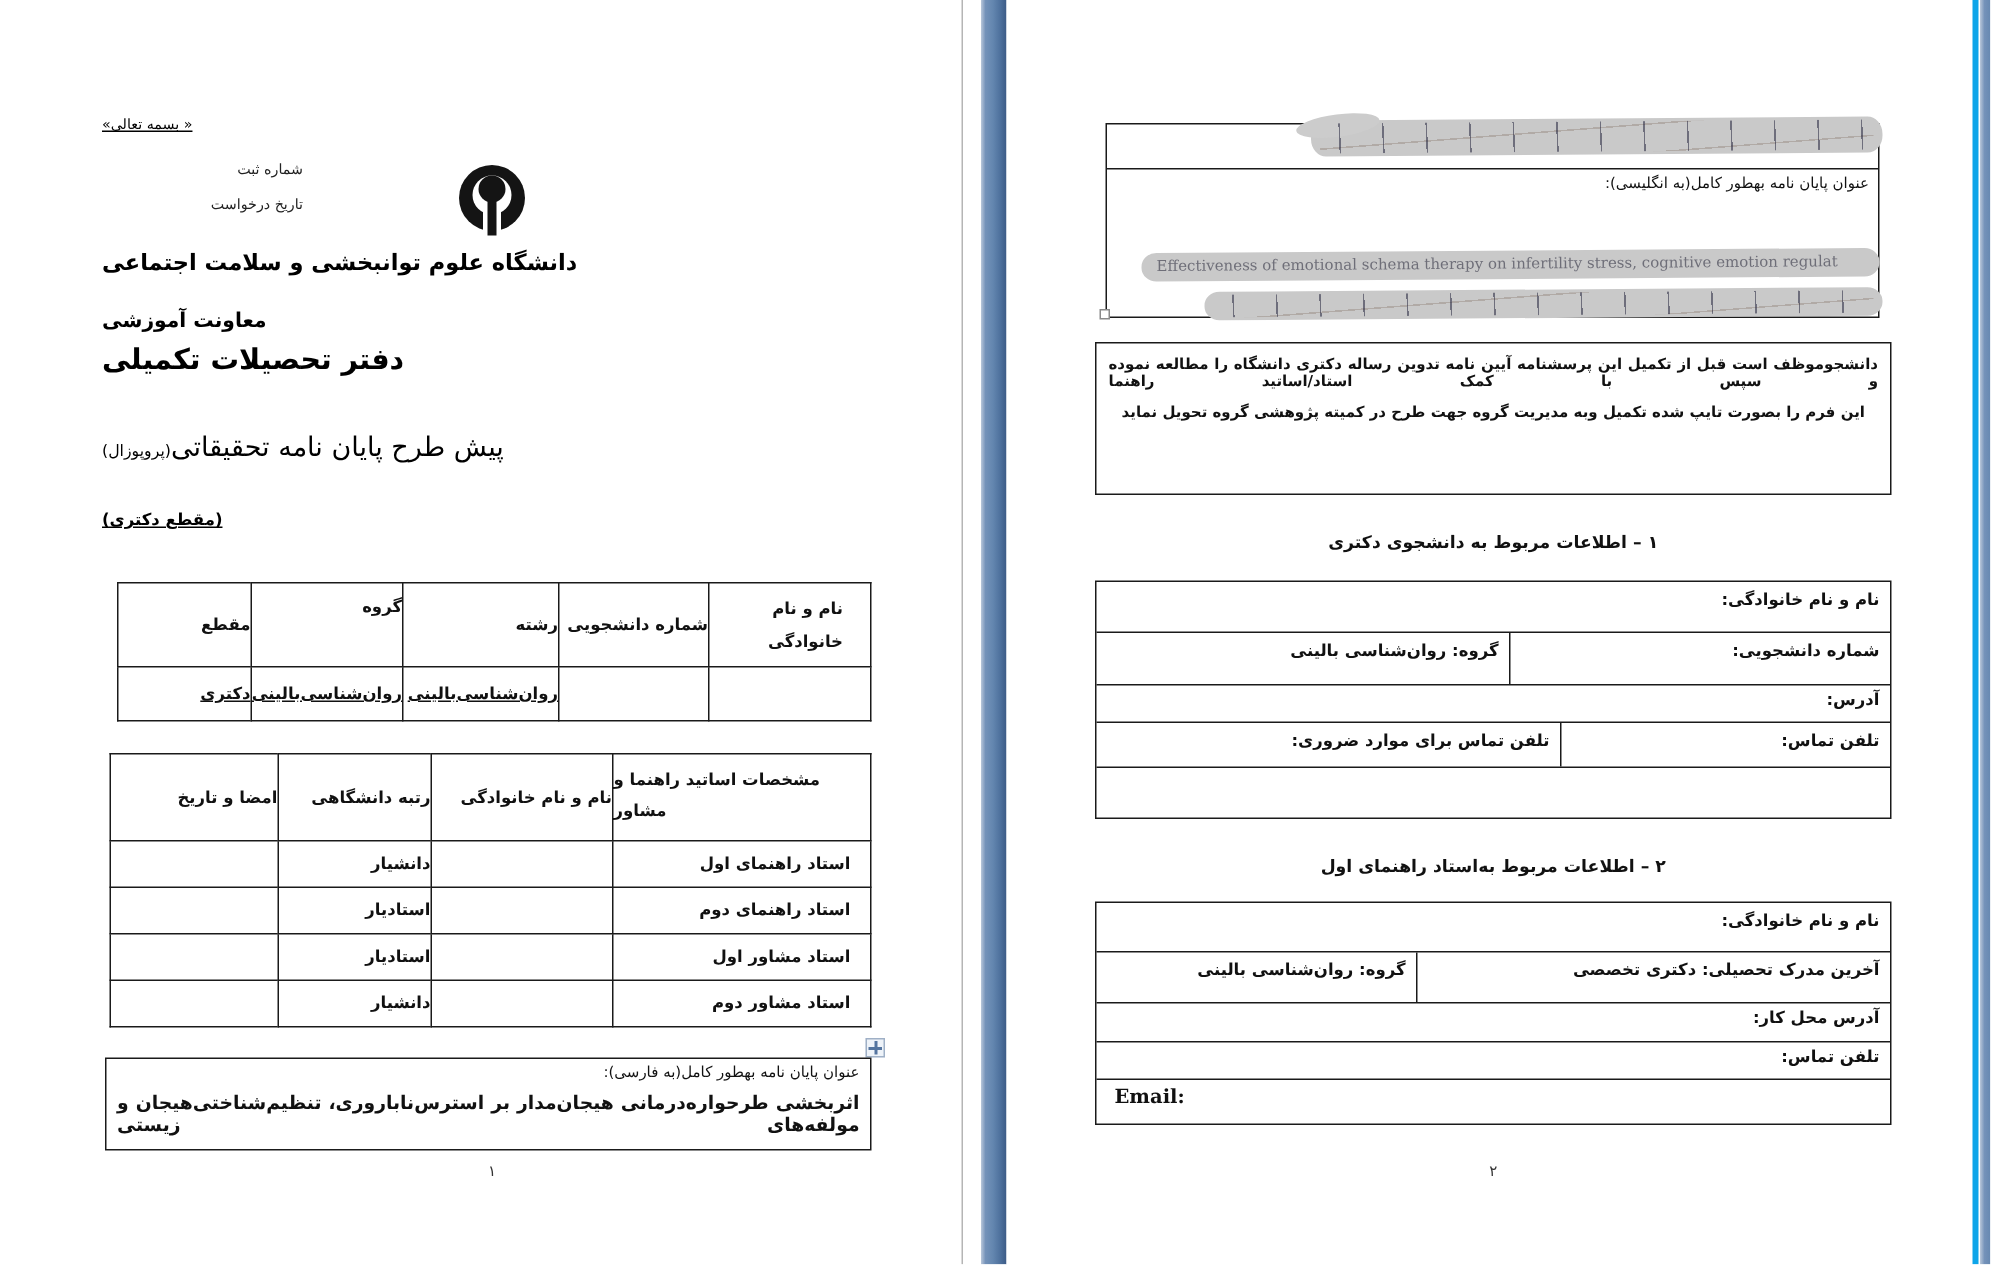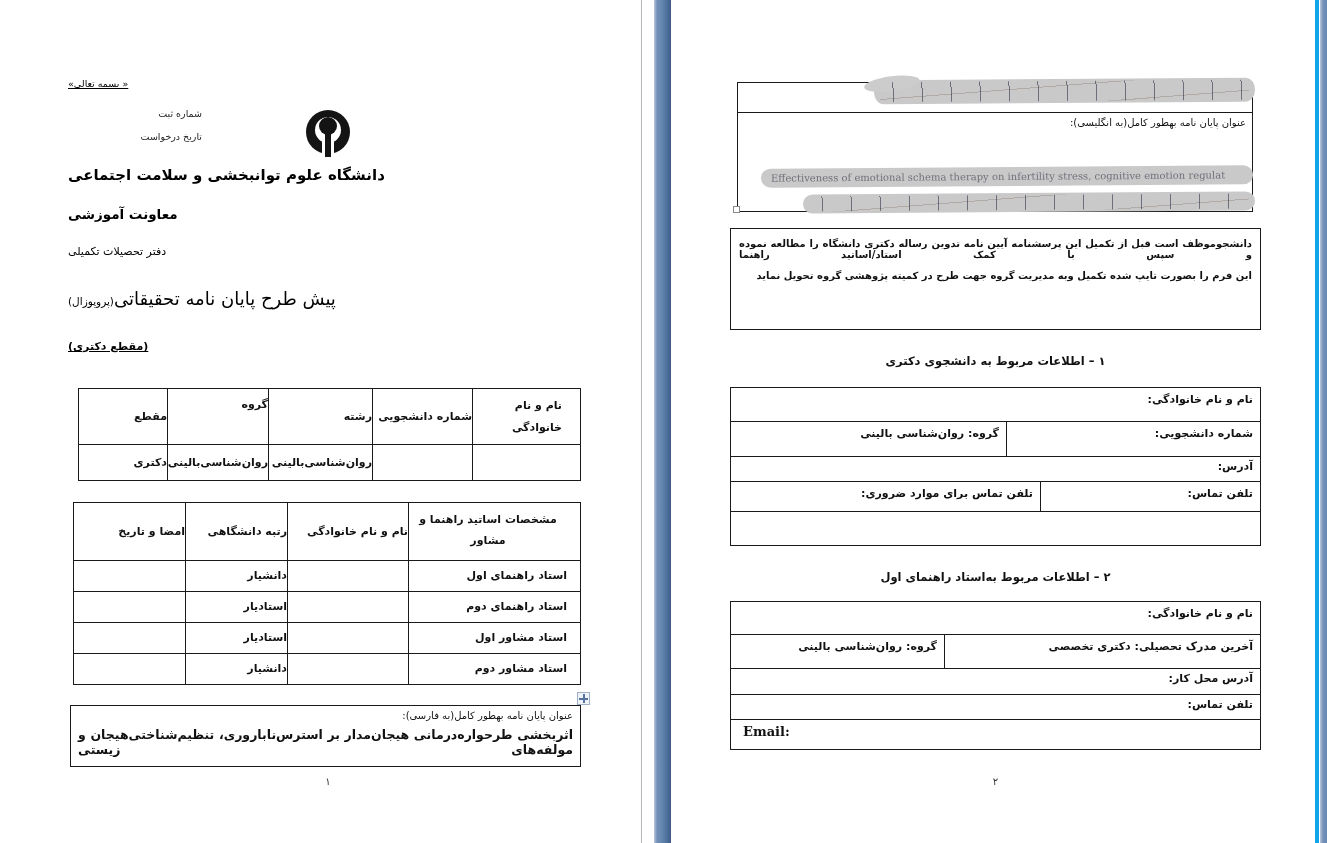--- a/index.html
+++ b/index.html
@@ -25,27 +25,27 @@
   .logo .gap  { position:absolute; left:16px; top:26px; width:12px; height:18px; background:#fff; }
   .logo .ball { position:absolute; left:13px; top:7px; width:18px; height:18px; background:#141414; border-radius:50%; }
   .logo .stem { position:absolute; left:19px; top:20px; width:6px; height:27px; background:#141414; }
 
   
   table.doc { border-collapse:collapse; table-layout:fixed; direction:rtl; position:absolute; }
   table.doc td { border:1px solid #1a1a1a; font-size:11px; font-weight:bold; color:#111;
                  text-align:right; vertical-align:middle; line-height:1.95; }
   .t1 { left:78px; top:388px; width:502px; }
   .t1 tr.hdr td { height:56px; }
-  .t1 tr.dat td { height:36px; }
+  .t1 tr.dat td { height:36px;text-decoration:underline; }
   .t1 td.wrapname { padding:0 18px; }
   .t2 { left:73px; top:502px; width:507px; }
   .t2 tr.hdr td { height:58px; }
   .t2 tr.dat td { height:31px; }
   .t2 td.right { text-align:right; padding-right:13px; }
-  .t2 td.hdr-right { text-align:center; padding-right:13px; vertical-align:top; padding-top:6px; }
+  .t2 td.hdr-right { text-align:left; padding-right:13px; vertical-align:top; padding-top:6px; }
 
   
   .fa-title-box { position:absolute; left:70px; top:705px; width:511px; height:62px;
                   border:1px solid #1a1a1a; direction:rtl; padding:4px 7px 0 7px; }
   .fa-title-box .lbl { font-size:10px; color:#111; text-align:right; }
   .fa-title-box .ttl { margin-top:6px; font-size:12.5px; font-weight:bold; color:#111;
                        text-align:justify; text-align-last:justify; }
 
   
   .move-handle { position:absolute; left:577px; top:692px; width:13px; height:13px;
@@ -71,21 +71,21 @@
                       background:#cccccc; border-radius:50%; transform:rotate(-7deg); }
   .scrib-en1 { left:23px; top:54px; width:492px; height:19px; overflow:hidden; white-space:nowrap;
                font-family:"DejaVu Serif", serif; font-size:10px; line-height:19px;
                color:rgba(45,45,62,.58); direction:ltr; text-align:left; padding:0 10px; }
   .scrib-en2 { left:65px; top:80px; width:452px; height:19px; }
   .resize-sq { position:absolute; left:62px; top:206px; width:7px; height:7px; background:#fff; border:1px solid #8a8a8a; }
 
   .notice { position:absolute; left:59px; top:228px; width:531px; height:102px; border:1px solid #1a1a1a;
             direction:rtl; padding:9px 8px 0 8px; font-size:10px; font-weight:bold; color:#111; }
   .notice .l1 { text-align:justify; text-align-last:justify; white-space:normal; }
-  .notice .l2 { margin-top:10px; }
+  .notice .l2 { margin-top:10px; text-align:center; }
 
   .sec-title { position:absolute; left:59px; width:531px; text-align:center; direction:rtl;
                font-size:11.5px; font-weight:bold; color:#111; }
   .sec1 { top:354px; } .sec2 { top:570px; }
 
   .rtable { position:absolute; left:59px; width:531px; border:1px solid #1a1a1a; direction:rtl; }
   .rt1 { top:387px; } .rt2 { top:601px; }
   .rrow { display:flex; direction:rtl; }
   .rrow + .rrow { border-top:1px solid #1a1a1a; }
   .rcell { padding:5px 7px 0 0; font-size:11px; font-weight:bold; color:#111; text-align:right; }
@@ -111,21 +111,21 @@
     <div class="logo">
       <div class="disc"></div>
         <div class="ring"></div>
         <div class="gap"></div>
       <div class="ball"></div>
         <div class="stem"></div>
     </div>
 
     <div class="center-col" style="top:166px; font-size:15px; font-weight:bold;">دانشگاه علوم توانبخشی و سلامت اجتماعی</div>
     <div class="center-col" style="top:206px; font-size:13.5px; font-weight:bold;">معاونت آموزشی</div>
-    <div class="center-col" style="top:245px; font-size:11px; font-weight:normal;">دفتر تحصیلات تکمیلی</div>
+    <div class="center-col" style="top:229px; font-size:19px; font-weight:bold;">دفتر تحصیلات تکمیلی</div>
     <div class="center-col" style="top:288px; font-size:18px; font-weight:normal;"><span>پیش طرح  پایان نامه تحقیقاتی</span><span style="font-size:10.5px;">(پروپوزال)</span></div>
     <div class="center-col underline" style="top:340px; font-size:11px; font-weight:bold;">(مقطع دکتری)</div>
 
     <table class="doc t1">
       <colgroup>
           <col style="width:108px">
           <col style="width:100px">
           <col style="width:104px">
           <col style="width:101px">
           <col style="width:89px">

